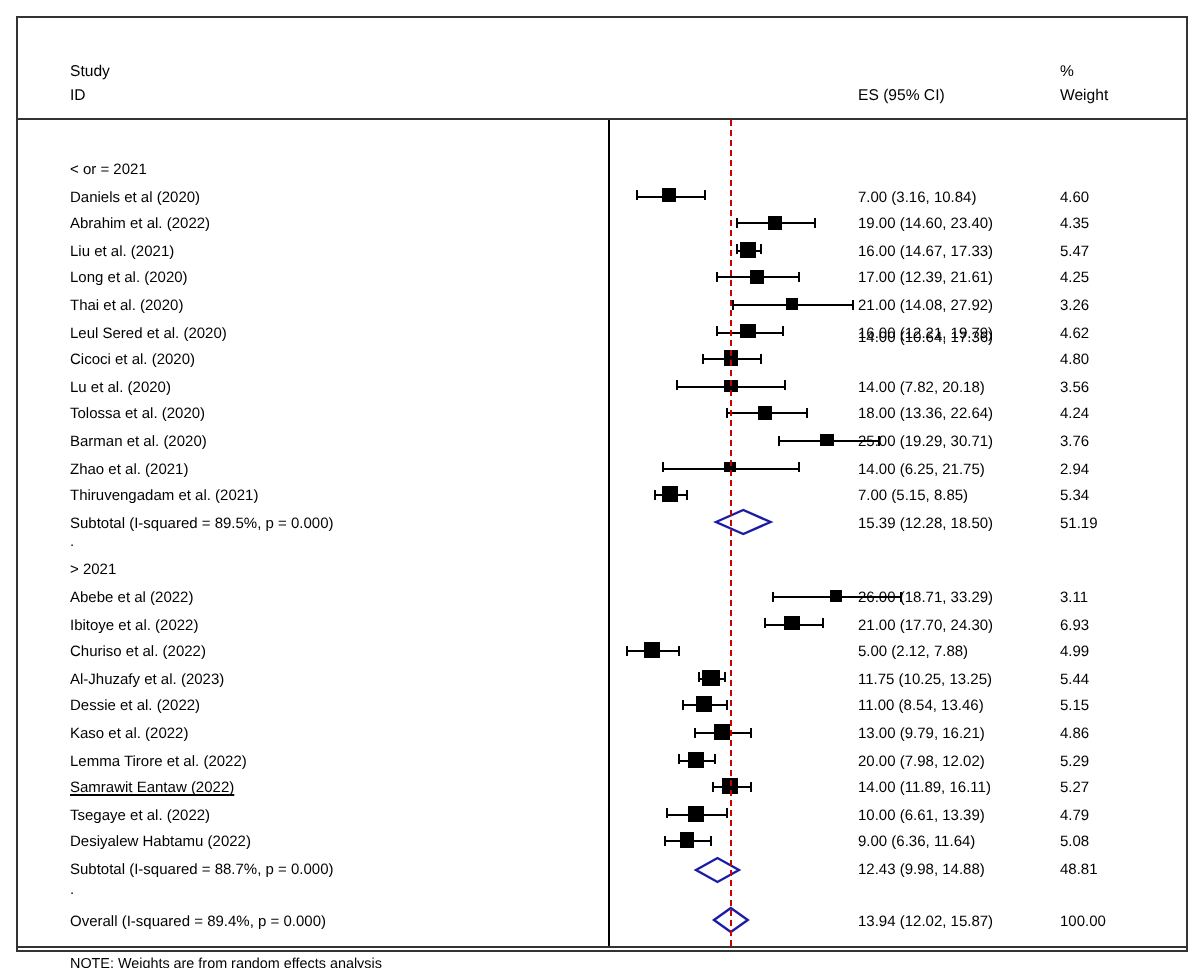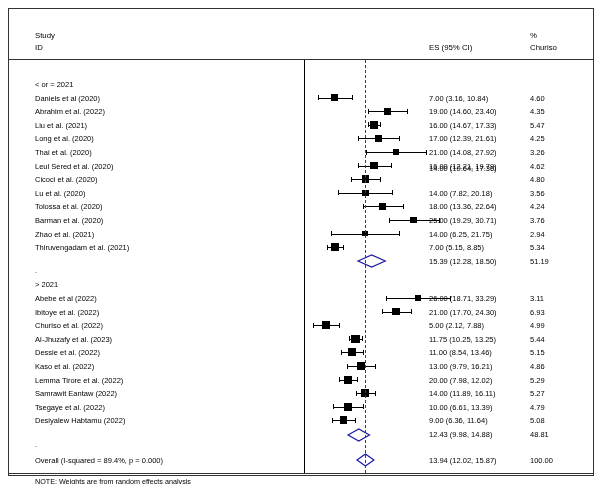--- a/index.html
+++ b/index.html
@@ -23,21 +23,21 @@
 </style>
 </head>
 <body>
 
 <div id="wrap">
   <div id="plot">
       <div class="hdr" style="left:26px;top:22px;">Study</div>
       <div class="hdr" style="left:26px;top:34px;">ID</div>
       <div class="hdr" style="left:420px;top:34px;">ES (95% CI)</div>
       <div class="hdr" style="left:521px;top:22px;">%</div>
-      <div class="hdr" style="left:521px;top:34px;">Churiso</div>
+      <div class="hdr" style="left:521px;top:34px;">Weight</div>
       <div class="hline" style="top:50px;"></div>
       <div class="grp" style="left:26px;top:71px;">&lt; or = 2021</div>
       <div class="study" style="left:26px;top:84.6px;">Daniels et al (2020)</div>
       <div class="ci" style="left:308.85465465465467px;top:88.6px;width:33.67207207207207px;"></div>
       <div class="cap" style="left:308.85465465465467px;top:86.1px;"></div>
       <div class="cap" style="left:342.52672672672674px;top:86.1px;"></div>
       <div class="box" style="left:322.0056906906907px;top:84.91499999999999px;width:7.369999999999999px;height:7.369999999999999px;"></div>
       <div class="es" style="left:420px;top:84.6px;">7.00 (3.16, 10.84)</div>
       <div class="wt" style="left:521px;top:84.6px;">4.60</div>
       <div class="study" style="left:26px;top:98.19999999999999px;">Abrahim et al. (2022)</div>
@@ -110,20 +110,21 @@
       <div class="box" style="left:353.4848813813814px;top:221.70349999999993px;width:5.792999999999999px;height:5.792999999999999px;"></div>
       <div class="es" style="left:420px;top:220.59999999999994px;">14.00 (6.25, 21.75)</div>
       <div class="wt" style="left:521px;top:220.59999999999994px;">2.94</div>
       <div class="study" style="left:26px;top:234.19999999999993px;">Thiruvengadam et al. (2021)</div>
       <div class="ci" style="left:317.57957957957956px;top:238.19999999999993px;width:16.22222222222223px;"></div>
       <div class="cap" style="left:317.57957957957956px;top:235.69999999999993px;"></div>
       <div class="cap" style="left:333.8018018018018px;top:235.69999999999993px;"></div>
       <div class="box" style="left:321.6541906906907px;top:234.16349999999994px;width:8.073px;height:8.073px;"></div>
       <div class="es" style="left:420px;top:234.19999999999993px;">7.00 (5.15, 8.85)</div>
       <div class="wt" style="left:521px;top:234.19999999999993px;">5.34</div>
+      <div class="sub" style="left:26px;top:247.79999999999993px;">Subtotal  (I-squared = 89.5%,  p = 0.000)</div>
       <svg style="position:absolute;left:344.84024024024023px;top:245.29999999999993px;width:35.27087087087085px;height:14px;overflow:visible;">
         <polygon points="4,7 17.635435435435454,1 31.27087087087085,7 17.635435435435454,13" fill="none" stroke="#1a1aa6" stroke-width="1.2"></polygon>
       </svg>
       <div class="es" style="left:420px;top:247.79999999999993px;">15.39 (12.28, 18.50)</div>
       <div class="wt" style="left:521px;top:247.79999999999993px;">51.19</div>
       <div class="lbl" style="left:26px;top:257.3999999999999px;">.</div>
       <div class="grp" style="left:26px;top:271.3999999999999px;">&gt; 2021</div>
       <div class="study" style="left:26px;top:284.99999999999994px;">Abebe et al (2022)</div>
       <div class="ci" style="left:377.0318318318318px;top:288.99999999999994px;width:63.924324324324346px;"></div>
       <div class="cap" style="left:377.0318318318318px;top:286.49999999999994px;"></div>
@@ -166,41 +167,42 @@
       <div class="box" style="left:348.188496996997px;top:353.1915000000001px;width:7.617px;height:7.617px;"></div>
       <div class="es" style="left:420px;top:353.00000000000006px;">13.00 (9.79, 16.21)</div>
       <div class="wt" style="left:521px;top:353.00000000000006px;">4.86</div>
       <div class="study" style="left:26px;top:366.6000000000001px;text-align:right;">Lemma Tirore et al. (2022)</div>
       <div class="ci" style="left:329.9873873873874px;top:370.6000000000001px;width:17.712912912912884px;"></div>
       <div class="cap" style="left:329.9873873873874px;top:368.1000000000001px;"></div>
       <div class="cap" style="left:347.7003003003003px;top:368.1000000000001px;"></div>
       <div class="box" style="left:334.83109384384386px;top:366.5872500000001px;width:8.025500000000001px;height:8.025500000000001px;"></div>
       <div class="es" style="left:420px;top:366.6000000000001px;">20.00 (7.98, 12.02)</div>
       <div class="wt" style="left:521px;top:366.6000000000001px;">5.29</div>
-      <div class="study" style="left:26px;top:380.2000000000001px;">Samrawit Eantaw (2022)</div>
+      <div class="study" style="left:26px;top:380.2000000000001px;text-decoration:underline;">Samrawit Eantaw (2022)</div>
       <div class="ci" style="left:347.13033033033037px;top:384.2000000000001px;width:18.50210210210207px;"></div>
       <div class="cap" style="left:347.13033033033037px;top:381.7000000000001px;"></div>
       <div class="cap" style="left:365.63243243243244px;top:381.7000000000001px;"></div>
       <div class="box" style="left:352.3781313813814px;top:380.1967500000001px;width:8.006499999999999px;height:8.006499999999999px;"></div>
       <div class="es" style="left:420px;top:380.2000000000001px;">14.00 (11.89, 16.11)</div>
       <div class="wt" style="left:521px;top:380.2000000000001px;">5.27</div>
       <div class="study" style="left:26px;top:393.8000000000001px;">Tsegaye et al. (2022)</div>
       <div class="ci" style="left:323.9807807807808px;top:397.8000000000001px;width:29.726126126126132px;"></div>
       <div class="cap" style="left:323.9807807807808px;top:395.3000000000001px;"></div>
       <div class="cap" style="left:353.7069069069069px;top:395.3000000000001px;"></div>
       <div class="box" style="left:335.0685938438438px;top:394.02475000000015px;width:7.5504999999999995px;height:7.5504999999999995px;"></div>
       <div class="es" style="left:420px;top:393.8000000000001px;">10.00 (6.61, 13.39)</div>
       <div class="wt" style="left:521px;top:393.8000000000001px;">4.79</div>
       <div class="study" style="left:26px;top:407.40000000000015px;">Desiyalew Habtamu (2022)</div>
       <div class="ci" style="left:322.88468468468466px;top:411.40000000000015px;width:23.14954954954959px;"></div>
       <div class="cap" style="left:322.88468468468466px;top:408.90000000000015px;"></div>
       <div class="cap" style="left:346.03423423423425px;top:408.90000000000015px;"></div>
       <div class="box" style="left:330.54645945945947px;top:407.48700000000014px;width:7.826px;height:7.826px;"></div>
       <div class="es" style="left:420px;top:407.40000000000015px;">9.00 (6.36, 11.64)</div>
       <div class="wt" style="left:521px;top:407.40000000000015px;">5.08</div>
+      <div class="sub" style="left:26px;top:421.00000000000017px;">Subtotal  (I-squared = 88.7%,  p = 0.000)</div>
       <svg style="position:absolute;left:334.7561561561562px;top:418.50000000000017px;width:29.483483483483496px;height:14px;overflow:visible;">
         <polygon points="4,7 14.741741741741748,1 25.483483483483496,7 14.741741741741748,13" fill="none" stroke="#1a1aa6" stroke-width="1.2"></polygon>
       </svg>
       <div class="es" style="left:420px;top:421.00000000000017px;">12.43 (9.98, 14.88)</div>
       <div class="wt" style="left:521px;top:421.00000000000017px;">48.81</div>
       <div class="lbl" style="left:26px;top:430.6000000000002px;">.</div>
       <div class="sub" style="left:26px;top:446.6000000000002px;">Overall  (I-squared = 89.4%,  p = 0.000)</div>
       <svg style="position:absolute;left:343.7003003003003px;top:444.1000000000002px;width:24.879879879879866px;height:14px;overflow:visible;">
         <polygon points="4,7 12.418018018018017,1 20.879879879879866,7 12.418018018018017,13" fill="none" stroke="#1a1aa6" stroke-width="1.2"></polygon>
       </svg>

